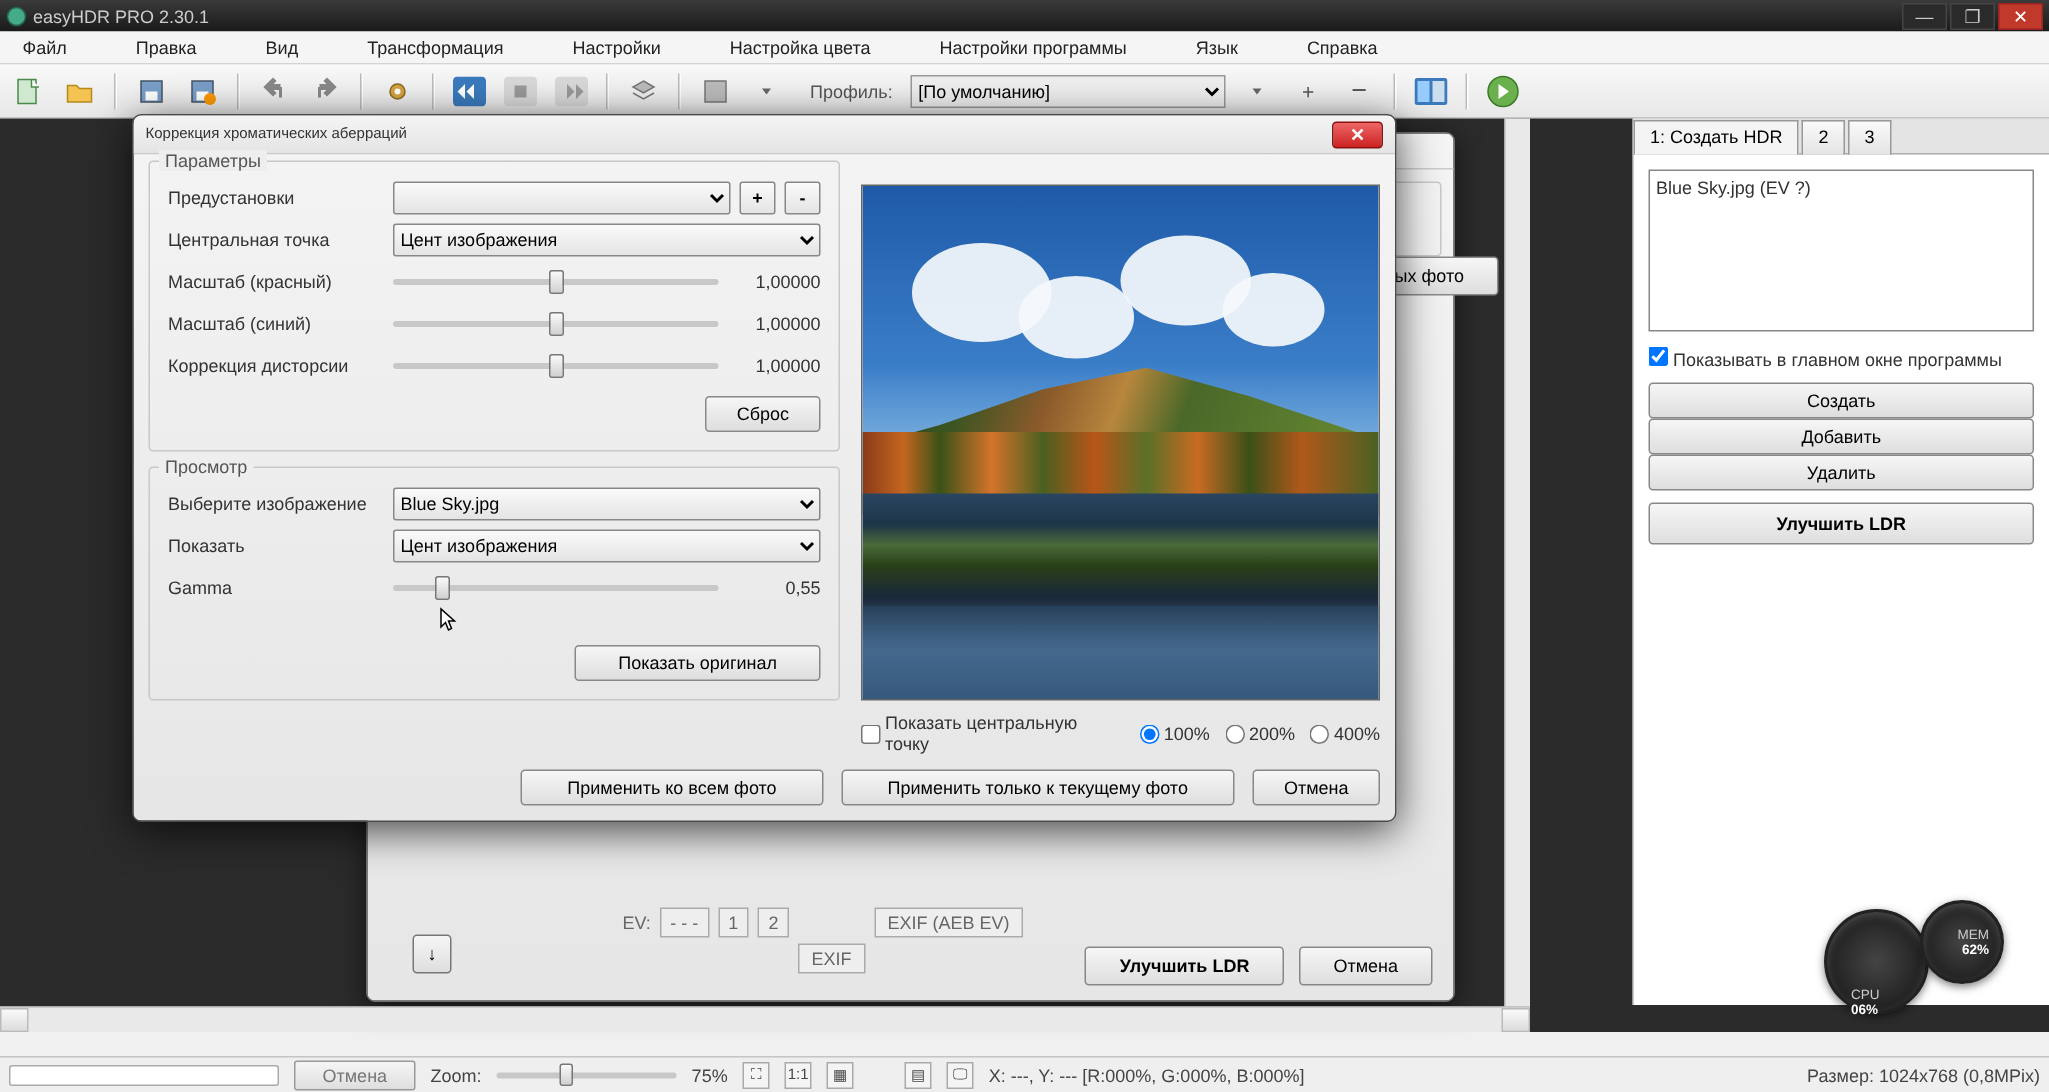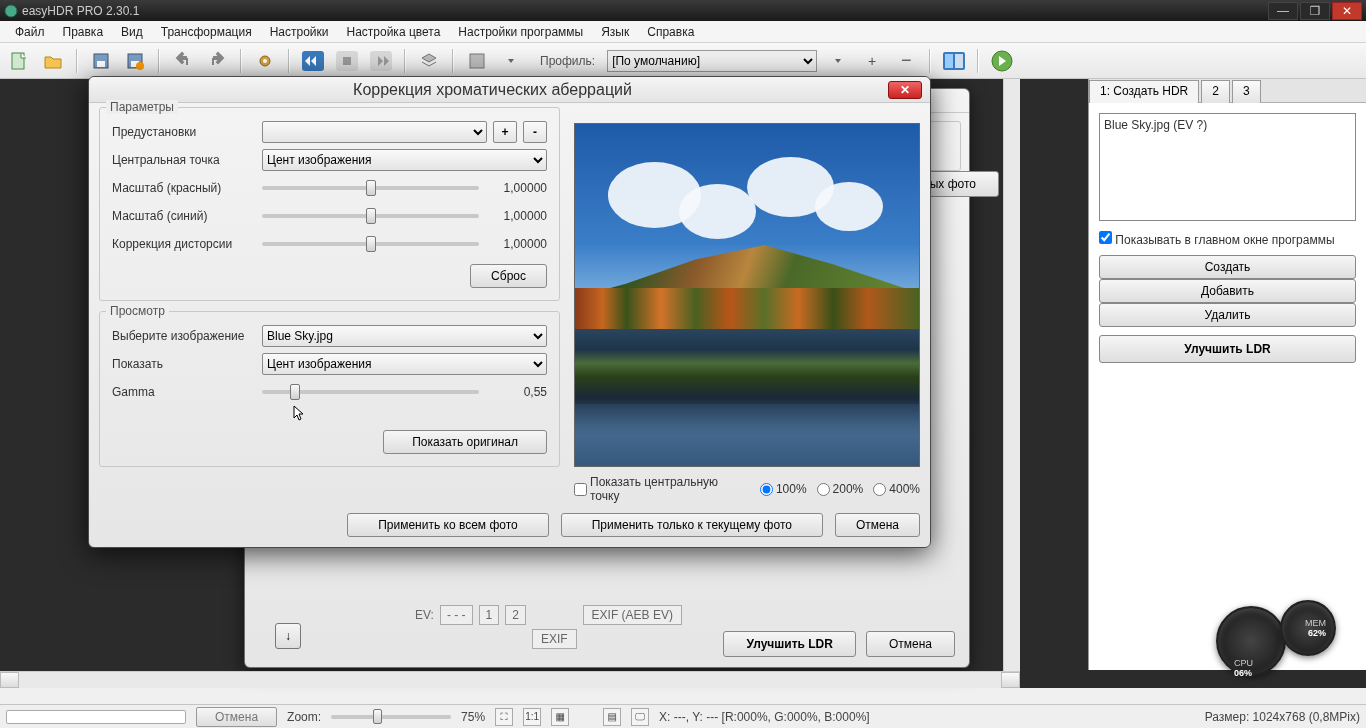--- a/index.html
+++ b/index.html
@@ -5,21 +5,21 @@
 * { box-sizing: border-box; margin: 0; padding: 0; font-family: "Segoe UI", Tahoma, Arial, sans-serif; font-size: 12px; }
 body { background: #f0f0f0; width: 1366px; height: 728px; overflow: hidden; position: relative; }
 
 
 .titlebar { height: 21px; background: linear-gradient(#3a3a3a,#1a1a1a); display: flex; align-items: center; padding: 0 4px; color: #ccc; }
 .titlebar .title { flex: 1; font-size: 12px; padding-left: 4px; }
 .titlebar .winbtn { width: 30px; height: 18px; margin-left: 2px; background: #2a2a2a; color: #ccc; display: flex; align-items: center; justify-content: center; cursor: pointer; border: 1px solid #444; }
 .titlebar .winbtn.close { background: #c0392b; color: #fff; border-color: #922; }
 
 
-.menubar { height: 22px; background: #f5f5f5; border-bottom: 1px solid #d4d4d4; display: flex; align-items: center; padding-left: 6px; }
+.menubar { height: 22px; background: #f5f5f5; border-bottom: 1px solid #d4d4d4; display: flex; align-items: center; padding-left: 6px; gap: 28px; }
 .menubar span { padding: 3px 9px; color: #222; cursor: default; }
 
 
 .toolbar { height: 36px; background: linear-gradient(#f8f8f8,#e8e8e8); border-bottom: 1px solid #c4c4c4; display: flex; align-items: center; padding: 0 6px; gap: 8px; }
 .toolbar .sep { width: 2px; height: 24px; border-left: 1px solid #bbb; border-right: 1px solid #fff; margin: 0 2px; }
 .toolbar .tbtn { width: 26px; height: 26px; border: 1px solid transparent; border-radius: 3px; display: flex; align-items: center; justify-content: center; cursor: pointer; }
 .toolbar label { color: #555; margin-left: 8px; margin-right: 4px; }
 .toolbar select { height: 22px; width: 210px; border: 1px solid #999; }
 
 
@@ -48,21 +48,21 @@
 .rp-controls { margin-top: 10px; display: flex; gap: 12px; }
 .rp-left { width: 120px; border: 1px solid #c8c8c8; border-radius: 2px; padding: 18px 8px; color: #888; display:flex; align-items:center; justify-content:center; gap:4px;}
 .rp-right { flex: 1; }
 .rp-right label { display: block; margin-bottom: 8px; color: #333; }
 .rp-right .btn { display: block; width: 100%; height: 24px; margin-bottom: 0; background: linear-gradient(#f6f6f6,#dedede); border: 1px solid #888; border-radius: 3px; cursor: pointer; }
 .rp-improve { margin-top: 8px; display:block; width:100%; height:28px; background: linear-gradient(#f6f6f6,#dedede); border: 1px solid #888; border-radius: 3px; font-weight: bold; cursor:pointer;}
 
 
 .dialog { position: absolute; left: 88px; top: 76px; width: 843px; height: 472px; background: linear-gradient(#f4f4f4,#e6e6e6); border: 1px solid #4a4a4a; border-radius: 6px; box-shadow: 0 6px 28px rgba(0,0,0,0.7); }
 .dlg-title { height: 26px; display: flex; align-items: center; padding: 0 8px; background: linear-gradient(#f5f5f5,#e4e4e4); border-bottom: 1px solid #c8c8c8; border-radius: 6px 6px 0 0; }
-.dlg-title span { flex: 1; color: #333; font-size: 16px; text-align: center; }
+.dlg-title span { flex: 1; color: #333; font-size: 10px; }
 .dlg-title .close { width: 34px; height: 18px; background: linear-gradient(#e66,#c22); border: 1px solid #811; border-radius: 3px; color: #fff; display: flex; align-items: center; justify-content: center; cursor: pointer; font-weight: bold; }
 .dlg-body { position: absolute; top: 30px; left: 10px; right: 10px; bottom: 44px; display: flex; gap: 14px; }
 .col-left { flex: 1; }
 .fieldset { border: 1px solid #c8c8c8; border-radius: 3px; padding: 10px 12px 12px; margin-bottom: 10px; position: relative; }
 .fieldset .legend { position: absolute; top: -8px; left: 6px; background: #eee; padding: 0 4px; color: #555; }
 .row { display: flex; align-items: center; height: 28px; }
 .row .lbl { width: 150px; color: #333; }
 .row select { flex: 1; height: 22px; border: 1px solid #888; background: linear-gradient(#fafafa,#e4e4e4); border-radius:2px;}
 .row .smbtn { width: 24px; height: 22px; margin-left: 6px; border: 1px solid #888; background: linear-gradient(#fafafa,#e4e4e4); border-radius: 2px; cursor: pointer; font-weight:bold;}
 .row .slider { flex: 1; height: 4px; background: #c8c8c8; border-radius: 2px; position: relative; margin: 0 8px 0 0; }

